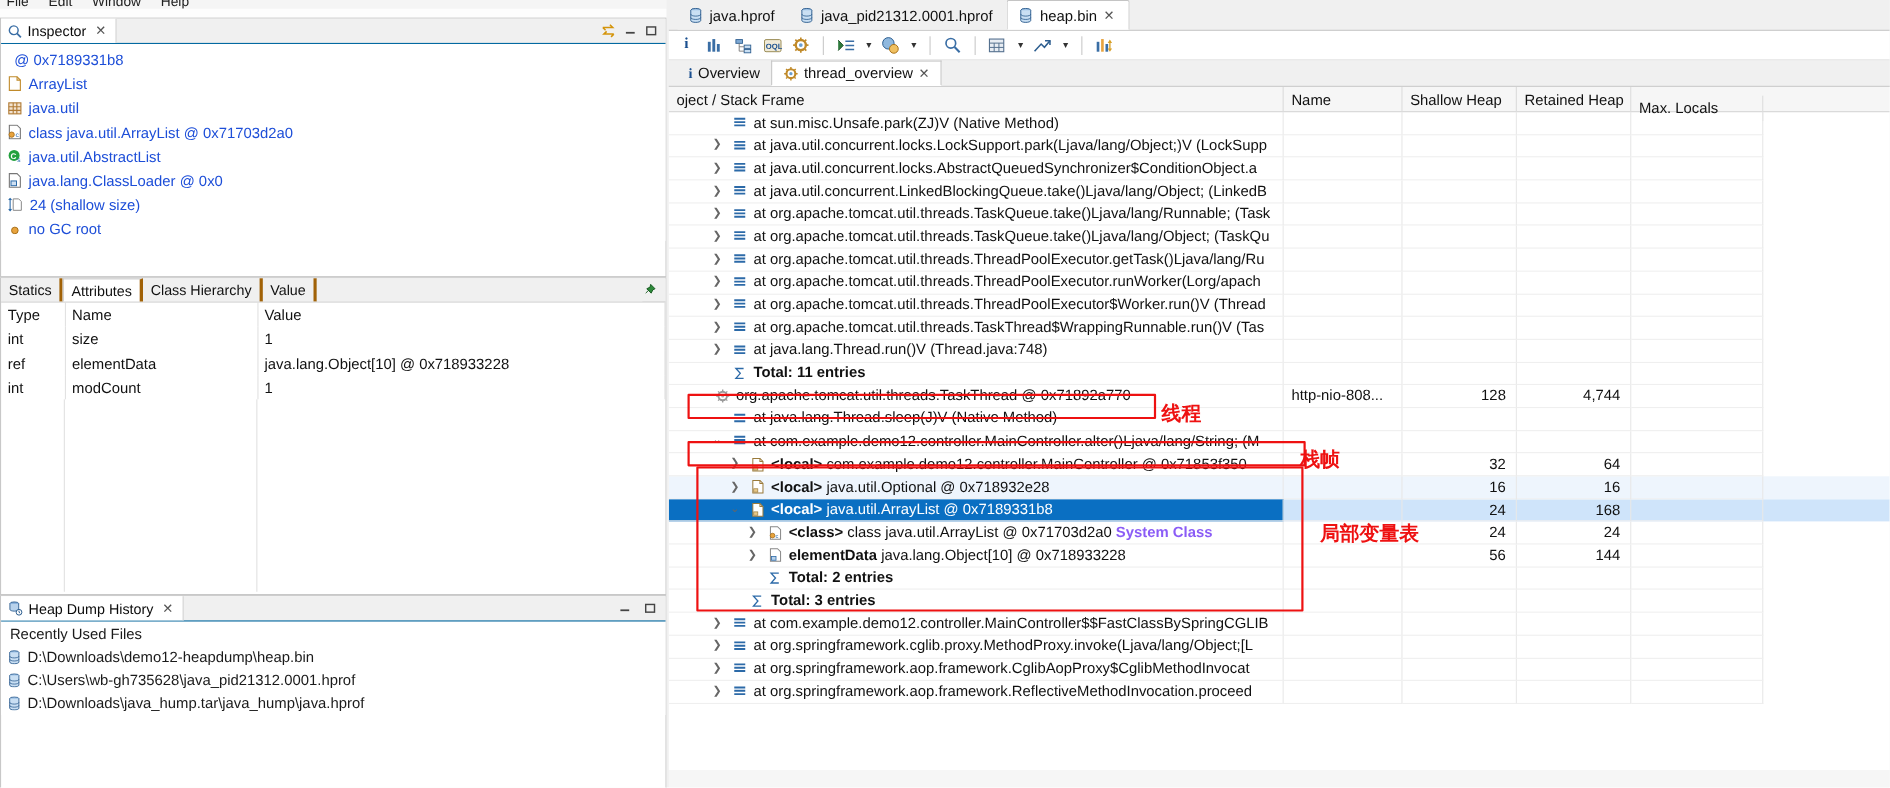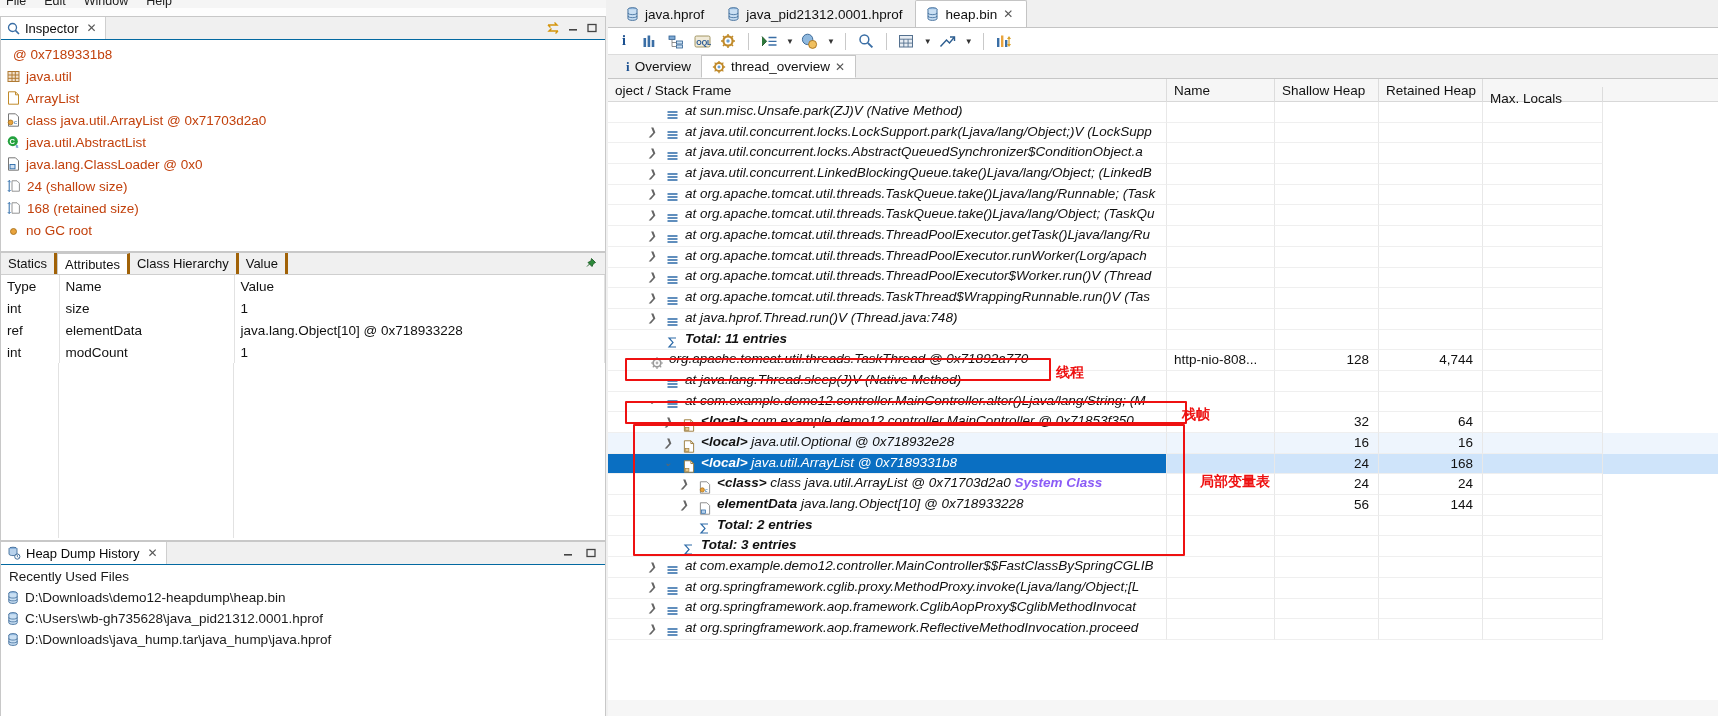--- a/index.html
+++ b/index.html
@@ -43,21 +43,21 @@
   .view-tab .close { font-size: 12px; color: #555; margin-left: 3px; }
   .view-tabbar .spacer { flex: 1; }
   .view-tb-icons { display: flex; align-items: center; gap: 7px; padding-right: 7px; }
 
   .inspector { position: absolute; left: 0; top: 8px; width: 606px; height: 236px; }
   .insp-list { padding: 3px 0 0 0; background: #fff; }
   .insp-row {
     display: flex; align-items: center; height: 22px;
     padding-left: 6px; gap: 6px; font-size: 13.5px; white-space: nowrap;
   }
-  .insp-row .lbl { color: #c2410c; }
+  .insp-row .lbl { color: #1d4ed8; }
 
   
   .attrpane { position: absolute; left: 0; top: 244px; width: 606px; height: 289px; background:#fff; }
   .attr-tabbar {
     display: flex; height: 22px; background: #f0f0f0;
     border-bottom: 1px solid #cfcfcf; position: relative;
   }
   .attr-tab {
     display: flex; align-items: center; padding: 0 7px;
     font-size: 13px; background: #f0f0f0;
@@ -144,21 +144,21 @@
   .col-retained { width: 104px; flex: none; }
   .col-max { width: 120px; flex: none; margin-top: 16px; }
 
   .tt-row { display: flex; height: 20.7px; align-items: center; }
   .tt-row .cell {
     height: 20.7px; line-height: 20.7px; font-size: 13.5px;
     border-right: 1px solid #e8e8e8; border-bottom: 1px solid #efefef;
     overflow: hidden; white-space: nowrap; padding-left: 7px; color: #111;
   }
   .tt-row .cell.num { text-align: right; padding-right: 9px; padding-left: 0; }
-  .tt-row .cell.main { display: flex; align-items: flex-end; gap: 4px; padding-left: 0; font-style: italic; }
+  .tt-row .cell.main { display: flex; align-items: center; gap: 4px; padding-left: 0; }
   .tt-row.alt { background: #eef5fd; }
   .tt-row.sel .cell.main { background: #0a6fc2; color: #ffffff; }
   .tt-row.sel { background: #cfe4fa; }
   .tt-row.sel .cell.main .tx { color: #ffffff; }
 
   .twisty {
     width: 16px; text-align: center; font-size: 10px; color: #666; flex: none;
     display: inline-flex; align-items: center; justify-content: center; height: 100%;
   }
   .ind { flex: none; }
@@ -170,21 +170,21 @@
   .ic { display: inline-flex; align-items: center; justify-content: center; flex: none; }
   .ic svg { display: block; }
 
   
   .redbox {
     position: absolute; border: 2px solid #ee1111; pointer-events: none;
     border-radius: 1px;
   }
   .redtext {
     position: absolute; color: #ee1111; font-weight: bold;
-    font-family: "DejaVu Sans", sans-serif; font-size: 14px; pointer-events: none;
+    font-family: "DejaVu Sans", sans-serif; font-size: 18px; pointer-events: none;
     white-space: nowrap;
   }
 
   
   .sash-v { position: absolute; left: 606px; top: 0; width: 2px; height: 716px; background: #f0f0f0; }
 </style>
 </head>
 <body>
 
 <div class="app">
@@ -231,42 +231,42 @@
         </div>
       </div>
 
       <div class="insp-list">
         <div class="insp-row">
           <span class="ic"></span>
           <span class="lbl">@ 0x7189331b8</span>
         </div>
         <div class="insp-row">
           <span class="ic">
+            <svg width="13" height="14" viewBox="0 0 13 14">
+              <path d="M1.5 0.8h7l3 3v9.4h-10z" fill="#fff" stroke="#c08a2a" stroke-width="1"></path>
+              <path d="M8.5 0.8v3h3" fill="none" stroke="#c08a2a" stroke-width="1"></path>
+            </svg>
+          </span>
+          <span class="lbl">ArrayList</span>
+        </div>
+        <div class="insp-row">
+          <span class="ic">
             <svg width="13" height="13" viewBox="0 0 13 13">
               <rect x="1" y="1.5" width="11" height="10" fill="#f2e2cf" stroke="#b07a33" stroke-width="1"></rect>
               <line x1="1" y1="5" x2="12" y2="5" stroke="#b07a33" stroke-width="1"></line>
               <line x1="1" y1="8.3" x2="12" y2="8.3" stroke="#b07a33" stroke-width="1"></line>
               <line x1="5" y1="1.5" x2="5" y2="11.5" stroke="#b07a33" stroke-width="1"></line>
               <line x1="8.3" y1="1.5" x2="8.3" y2="11.5" stroke="#b07a33" stroke-width="1"></line>
             </svg>
           </span>
           <span class="lbl">java.util</span>
         </div>
         <div class="insp-row">
           <span class="ic">
             <svg width="13" height="14" viewBox="0 0 13 14">
-              <path d="M1.5 0.8h7l3 3v9.4h-10z" fill="#fff" stroke="#c08a2a" stroke-width="1"></path>
-              <path d="M8.5 0.8v3h3" fill="none" stroke="#c08a2a" stroke-width="1"></path>
-            </svg>
-          </span>
-          <span class="lbl">ArrayList</span>
-        </div>
-        <div class="insp-row">
-          <span class="ic">
-            <svg width="13" height="14" viewBox="0 0 13 14">
               <path d="M1.5 0.8h7l3 3v9.4h-10z" fill="#fff" stroke="#777" stroke-width="1"></path>
               <circle cx="3.6" cy="9.4" r="2.4" fill="#e8a33d" stroke="#a8701a" stroke-width="0.8"></circle>
               <text x="7" y="11.4" font-size="6" fill="#1a5fa8" font-family="sans-serif">c</text>
             </svg>
           </span>
           <span class="lbl">class java.util.ArrayList @ 0x71703d2a0</span>
         </div>
         <div class="insp-row">
           <span class="ic">
             <svg width="13" height="14" viewBox="0 0 13 14">
@@ -287,29 +287,20 @@
           <span class="lbl">java.lang.ClassLoader @ 0x0</span>
         </div>
         <div class="insp-row">
           <span class="ic">
             <svg width="14" height="14" viewBox="0 0 14 14">
               <path d="M2.2 1.6v10.8M0.9 2.8l1.3-1.3 1.3 1.3M0.9 11.2l1.3 1.3 1.3-1.3" fill="none" stroke="#2c6aa8" stroke-width="1"></path>
               <path d="M5 1.8h5l2.4 2.4v8h-7.4z" fill="#fff" stroke="#888" stroke-width="0.9"></path>
             </svg>
           </span>
           <span class="lbl">24 (shallow size)</span>
-        </div>
-        <div class="insp-row">
-          <span class="ic">
-            <svg width="14" height="14" viewBox="0 0 14 14">
-              <path d="M2.2 1.6v10.8M0.9 2.8l1.3-1.3 1.3 1.3M0.9 11.2l1.3 1.3 1.3-1.3" fill="none" stroke="#2c6aa8" stroke-width="1"></path>
-              <path d="M5 1.8h5l2.4 2.4v8h-7.4z" fill="#fff" stroke="#888" stroke-width="0.9"></path>
-            </svg>
-          </span>
-          <span class="lbl">168 (retained size)</span>
         </div>
         <div class="insp-row">
           <span class="ic" style="width:13px">
             <svg width="9" height="9" viewBox="0 0 9 9">
                 <circle cx="4.5" cy="5.5" r="3" fill="#e8a33d" stroke="#a8701a" stroke-width="0.9"></circle>
               </svg>
           </span>
           <span class="lbl">no GC root</span>
         </div>
       </div>
@@ -771,21 +762,21 @@
             <div class="cell main" style="width: 559px;">
               <span class="ind" style="width: 32px;"></span>
               <span class="twisty">❯</span>
               <span class="ic" style="width: 17px;">
                 <svg width="13" height="12" viewBox="0 0 13 12">
                   <g stroke="#2c6aa8" stroke-width="1.7">
                     <path d="M1.5 2h10M1.5 5h10M1.5 8h10"></path>
                   </g>
                 </svg>
               </span>
-              <span class="tx">at java.hprof.Thread.run()V (Thread.java:748)</span>
+              <span class="tx">at java.lang.Thread.run()V (Thread.java:748)</span>
             </div>
             <div class="cell" style="width: 108px;"></div>
             <div class="cell num" style="width: 104px;"></div>
             <div class="cell num" style="width: 104px;"></div>
             <div class="cell num" style="width: 120px;"></div>
           </div>
           <div class="tt-row">
             <div class="cell main" style="width: 559px;">
               <span class="ind" style="width: 32px;"></span>
               <span class="twisty"></span>

